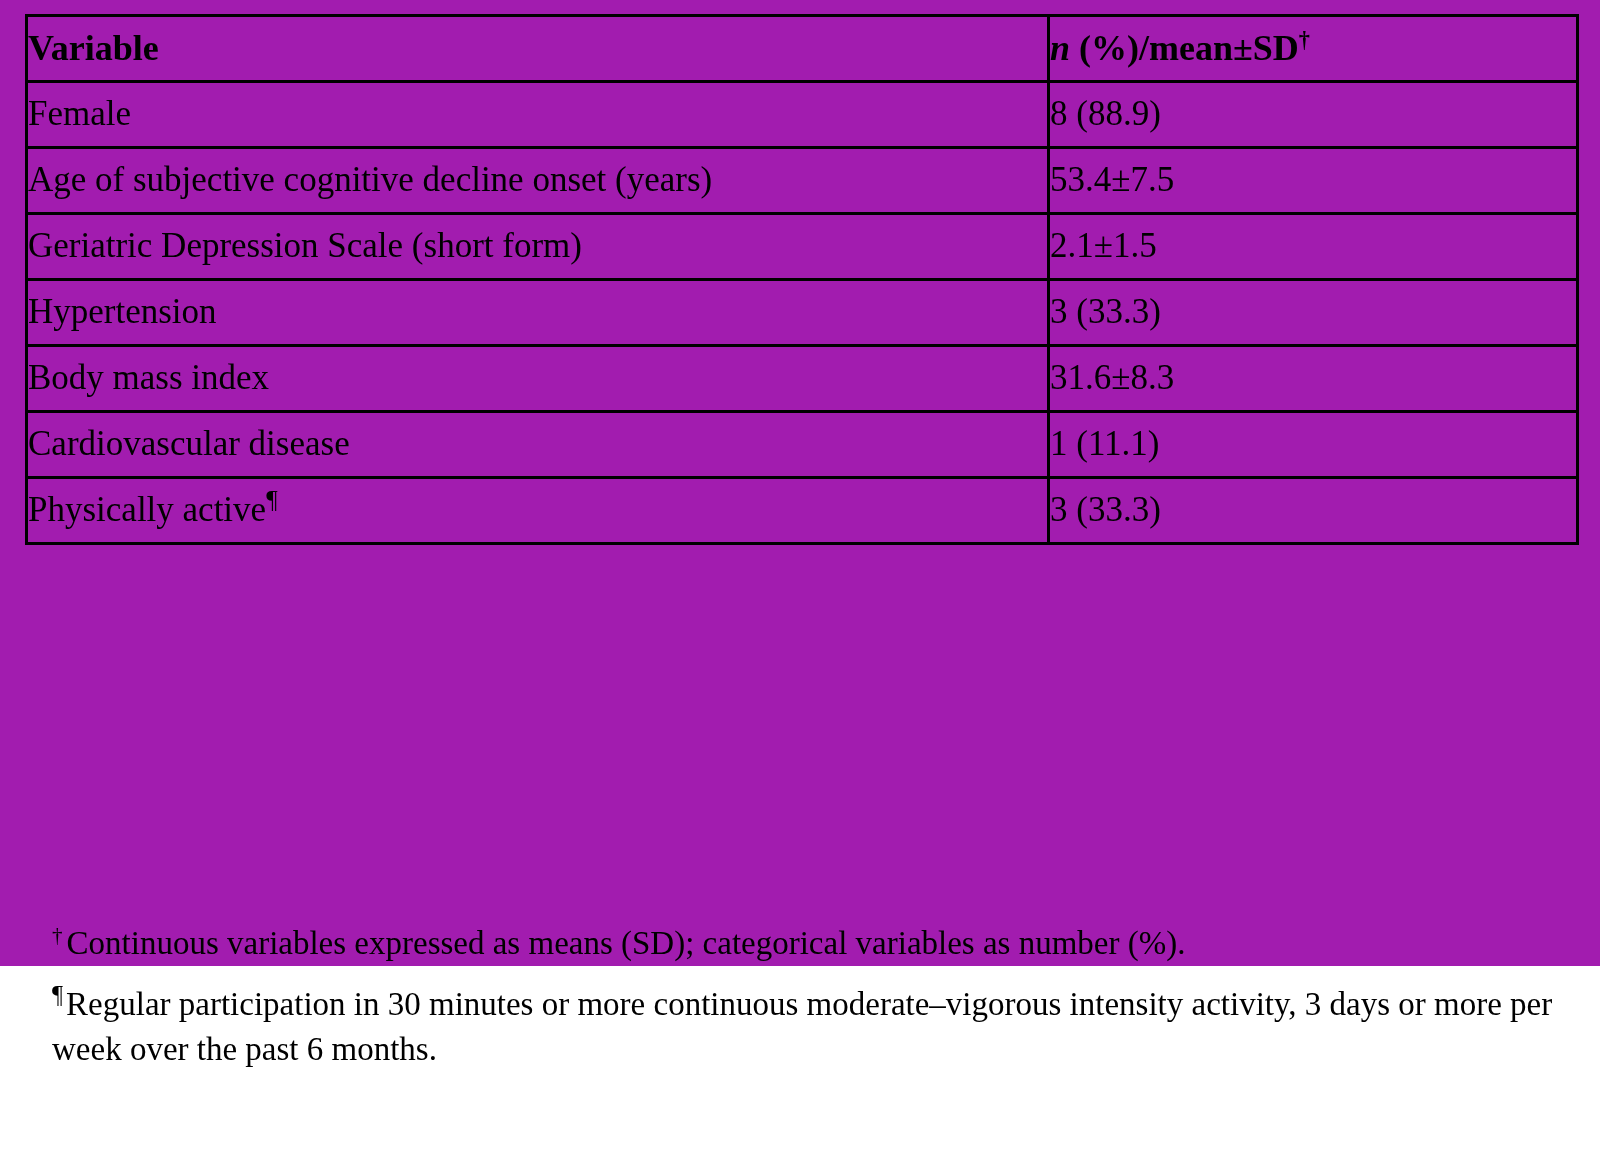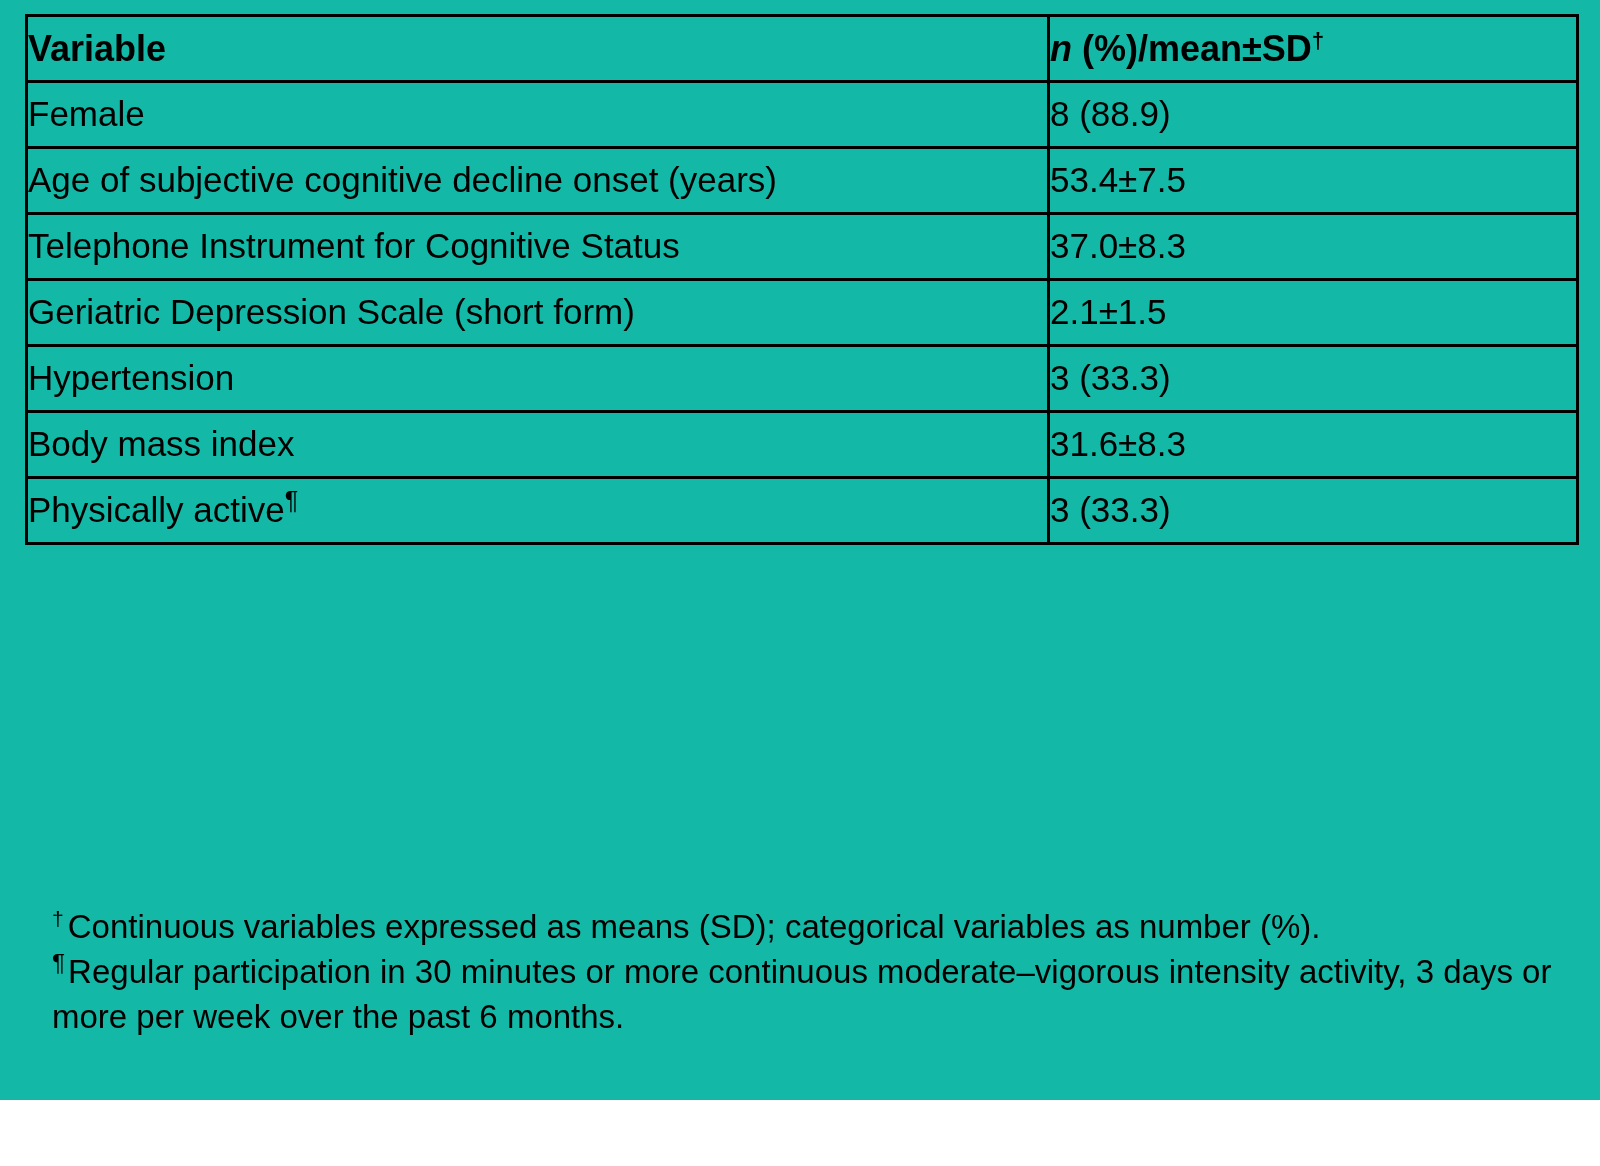--- a/index.html
+++ b/index.html
@@ -10,22 +10,23 @@
   body {
     width: 1600px;
     height: 1166px;
     font-family: "Liberation Sans", sans-serif;
     color: #000000;
     overflow: hidden;
   }
   #page {
     position: relative;
     width: 1600px;
-    height: 1100px;
-    background: #14b8a6;
+    height: 966px;
+    background: #a21caf;
+    font-family: Liberation Serif, serif;
   }
   #table-wrap {
     position: absolute;
     left: 25px;
     top: 14px;
     width: 1551px;
   }
   table.stats {
     border-collapse: collapse;
     table-layout: fixed;
@@ -75,21 +76,21 @@
 
   #notes {
     position: absolute;
     left: 52px;
     top: 905px;
     width: 1530px;
     font-size: 33px;
     line-height: 1.36;
   }
   .note {
-    margin: 0 0 0 0;
+    margin: 16px 0 0 0;
     text-indent: 0;
   }
   .note .nmark {
     font-size: 0.64em;
     vertical-align: super;
     line-height: 0;
     margin-right: 2px;
   }
   .note .nmark-pil {
     font-size: 0.74em;
@@ -119,34 +120,34 @@
       <tbody id="rows-body">
           <tr>
             <td class="var-cell"><span>Female</span></td>
             <td class="val-cell"><span>8 (88.9)</span></td>
           </tr>
           <tr>
             <td class="var-cell"><span>Age of subjective cognitive decline onset (years)</span></td>
             <td class="val-cell"><span>53.4±7.5</span></td>
           </tr>
           <tr>
-            <td class="var-cell"><span>Telephone Instrument for Cognitive Status</span></td>
-            <td class="val-cell"><span>37.0±8.3</span></td>
-          </tr>
-          <tr>
             <td class="var-cell"><span>Geriatric Depression Scale (short form)</span></td>
             <td class="val-cell"><span>2.1±1.5</span></td>
           </tr>
           <tr>
             <td class="var-cell"><span>Hypertension</span></td>
             <td class="val-cell"><span>3 (33.3)</span></td>
           </tr>
           <tr>
             <td class="var-cell"><span>Body mass index</span></td>
             <td class="val-cell"><span>31.6±8.3</span></td>
+          </tr>
+          <tr>
+            <td class="var-cell"><span>Cardiovascular disease</span></td>
+            <td class="val-cell"><span>1 (11.1)</span></td>
           </tr>
           <tr>
             <td class="var-cell"><span>Physically active</span><sup class="mark-pil">¶</sup></td>
             <td class="val-cell"><span>3 (33.3)</span></td>
           </tr>
         </tbody>
     </table>
   </div>
 
   <div id="notes">

